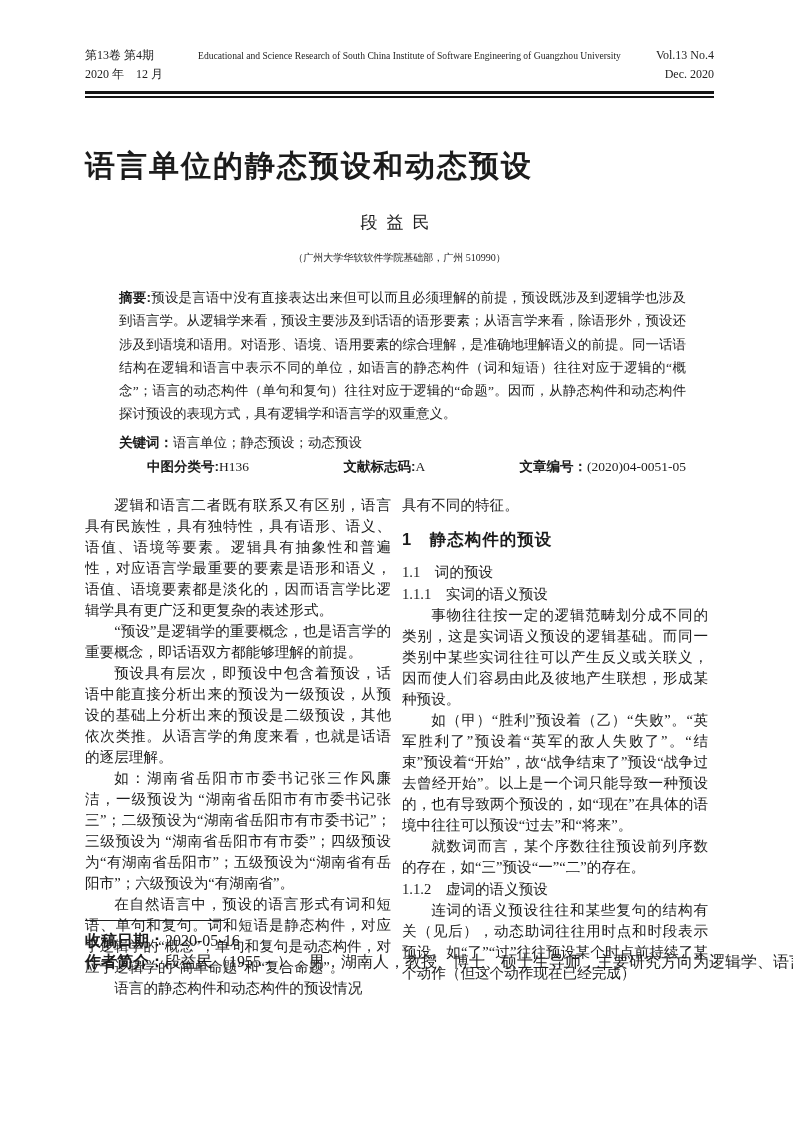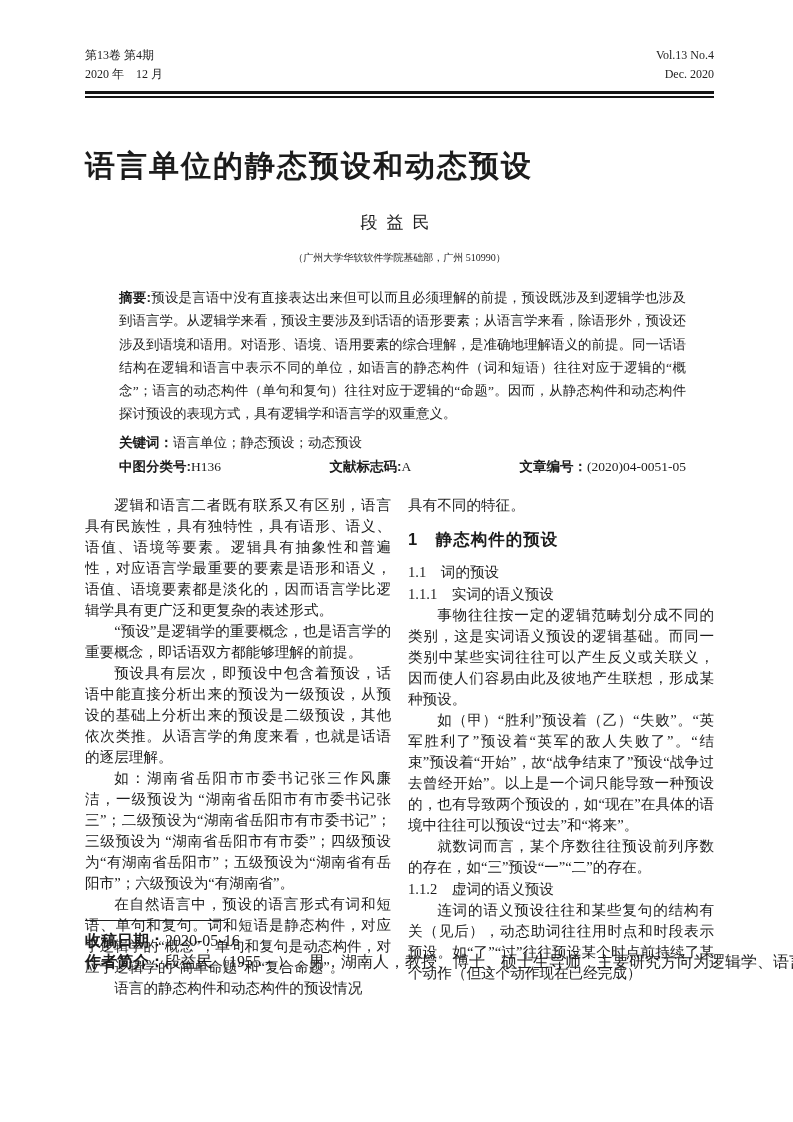--- a/index.html
+++ b/index.html
@@ -26,24 +26,24 @@
   
   .article-title { margin-top:50px; font-size:30px; font-weight:bold; letter-spacing:2px; line-height:36px; }
   .author-name  { margin-top:27px; text-align:center; font-size:17px; letter-spacing:9px; }
   .affiliation  { margin-top:17px; text-align:center; font-size:10px; }
 
   
   .abstract-wrap { margin:21px 28px 0 34px; font-size:13.5px; line-height:23.3px; text-align:justify; }
   .lbl { font-family:"Liberation Sans","DejaVu Sans",sans-serif; font-weight:bold; }
   .kw-line { margin-top:5px; }
   .clc-row { display:flex; justify-content:space-between; margin-top:1px; }
-  .clc-row .cell { white-space:nowrap; }
+  .clc-row .cell { white-space:nowrap;margin-left:28px; }
 
   
-  .columns { display:flex; gap:17px; margin-top:17px; height:506px; overflow:hidden; }
+  .columns { display:flex; gap:11px; margin-top:17px; height:506px; overflow:hidden; }
   .col { width:306px; font-size:14.6px; line-height:21px; text-align:justify; }
   .col p { margin:0; text-indent:2em; }
   .col p.noindent { text-indent:0; }
   .col .h1 { font-family:"Liberation Sans","DejaVu Sans",sans-serif; font-weight:bold; font-size:16.5px; margin:13px 0 12px; text-indent:0; letter-spacing:1px; }
   .col .h2 { margin:2px 0 1px; text-indent:0; }
   .col .h3 { margin:1px 0 0; text-indent:0; }
 
   
   .footnote { position:absolute; left:85px; top:920px; width:629px; font-size:16px; line-height:21px; }
   .fn-rule { width:140px; border-top:1.5px solid #222; margin-bottom:9px; }
@@ -54,20 +54,21 @@
 
 <div class="page">
   <div class="content">
 
     <div class="jheader">
       <div class="blk">
         <div>第13卷 第4期</div>
         <div>2020 年　12 月</div>
       </div>
       <div class="center">
+        <div class="en-title">Educational and Science Research of South China Institute of Software Engineering of Guangzhou University</div>
       </div>
       <div class="blk right">
         <div>Vol.13 No.4</div>
         <div>Dec. 2020</div>
       </div>
     </div>
     <div class="rule-double"></div>
 
     <div class="article-title">语言单位的静态预设和动态预设</div>
     <div class="author-name">段益民</div>

